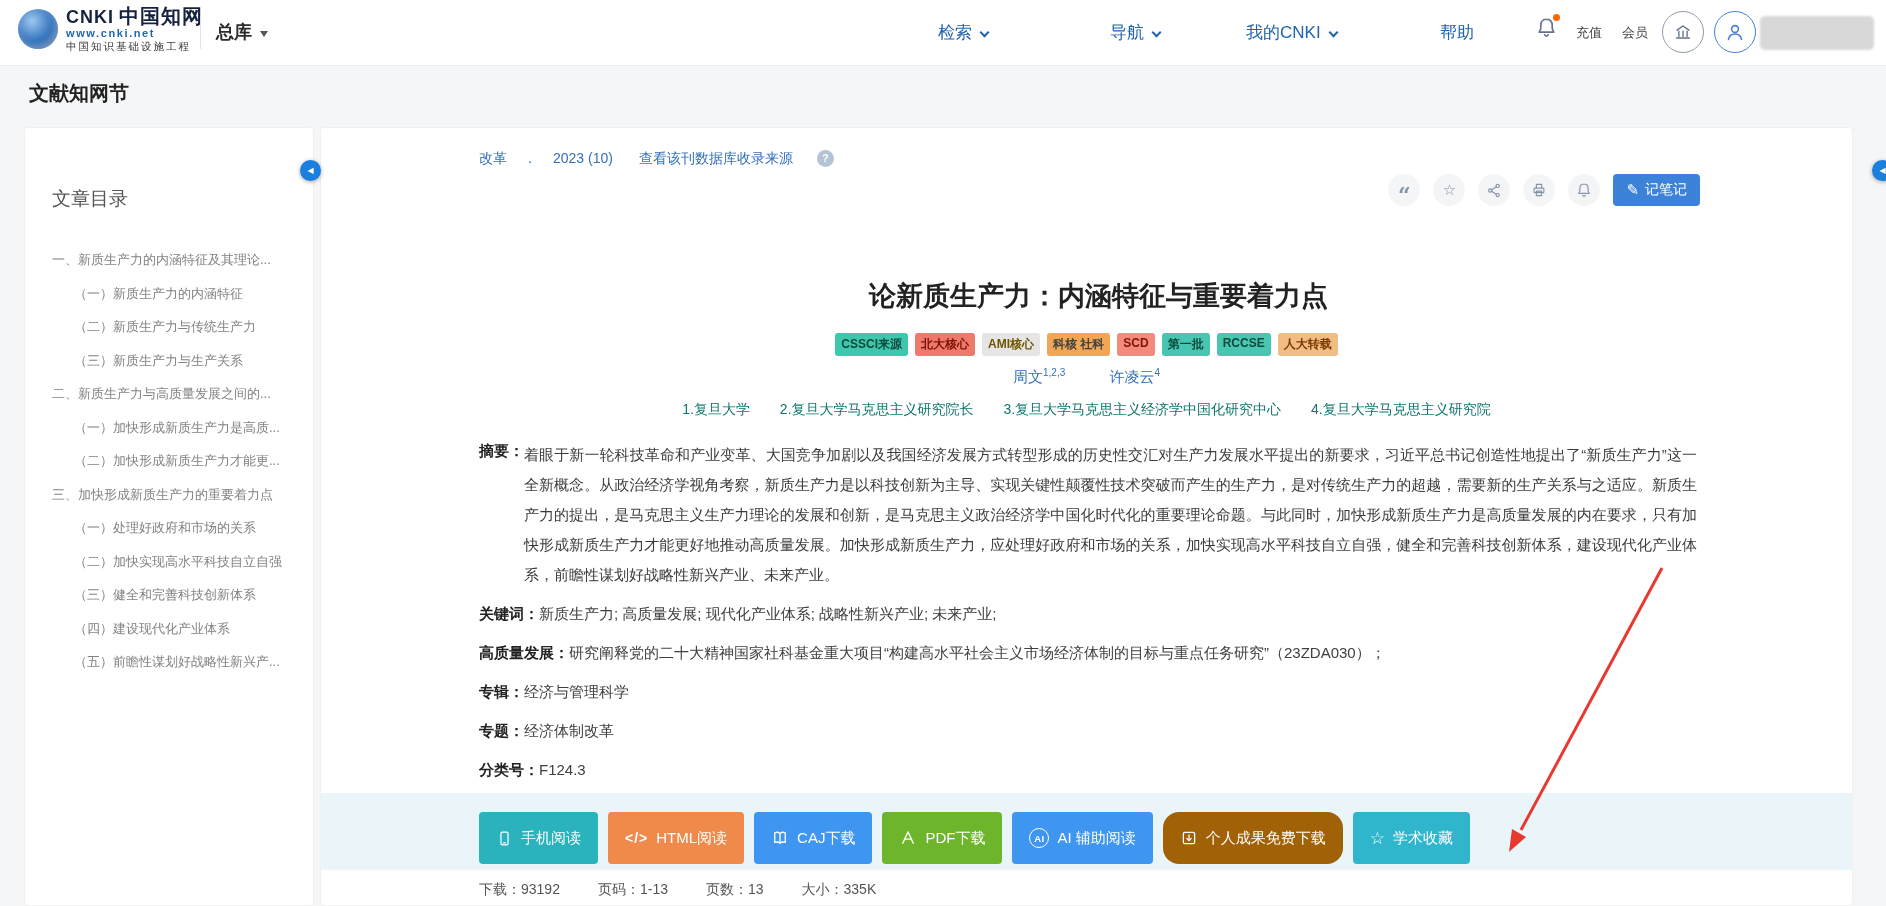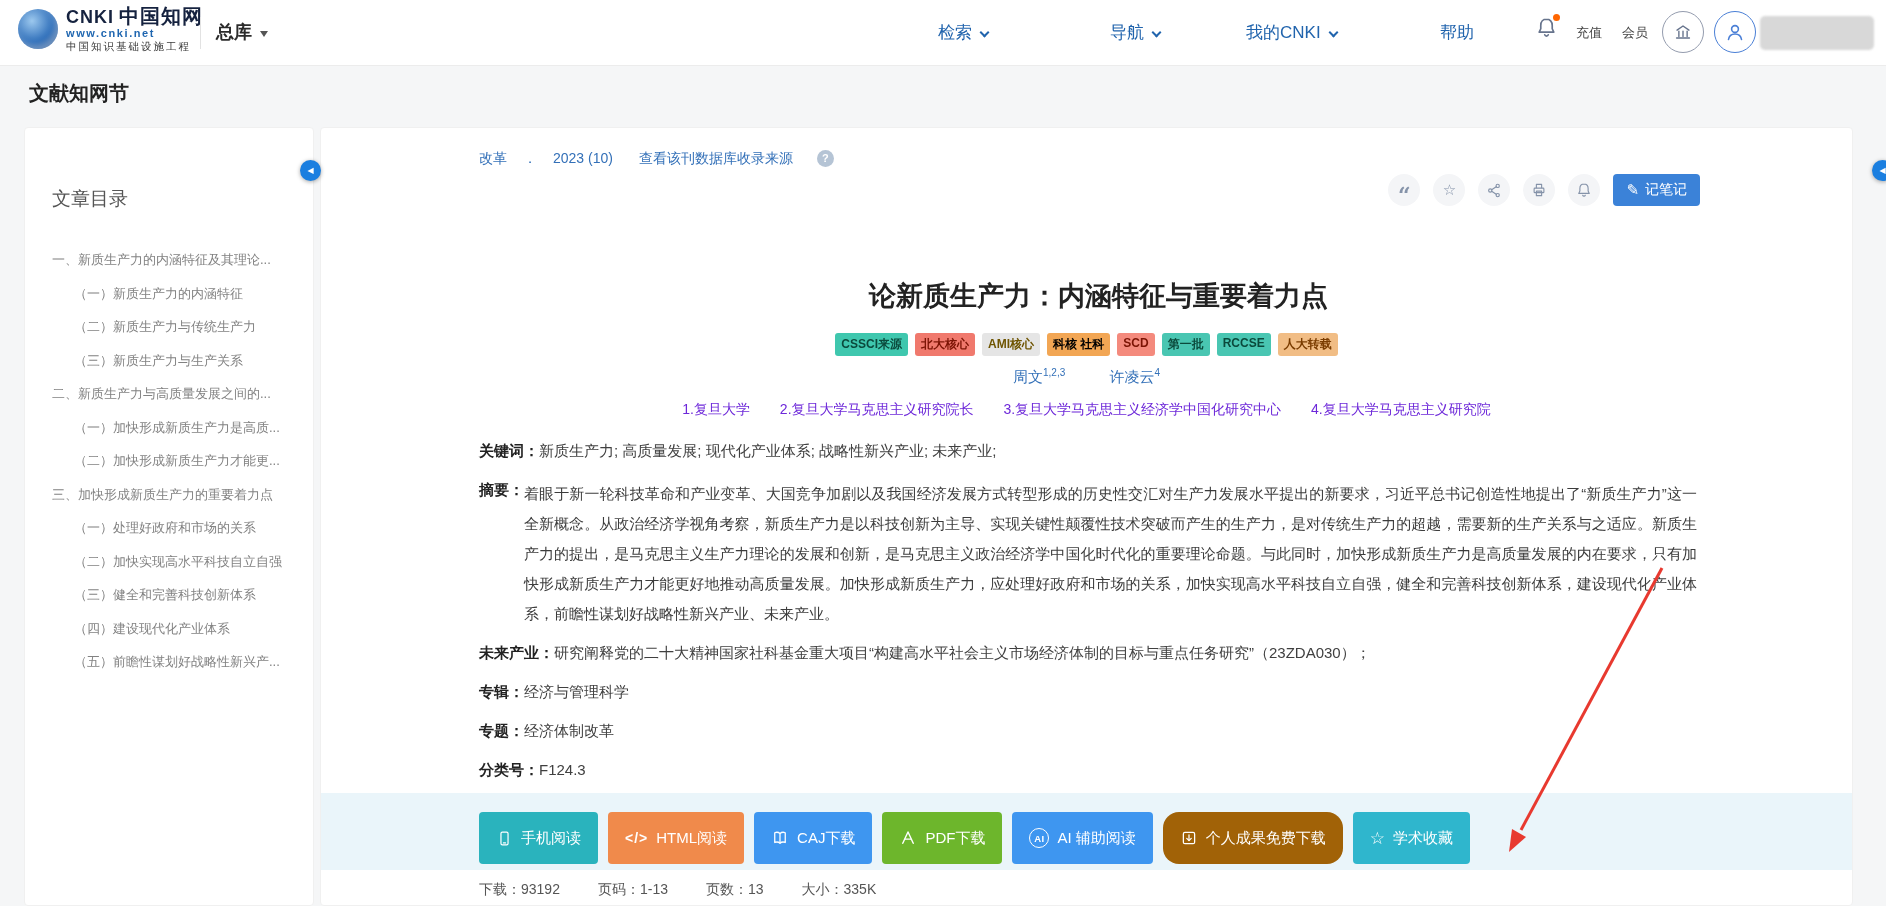--- a/index.html
+++ b/index.html
@@ -56,21 +56,21 @@
   .note-btn{height:32px;background:#3b82d8;color:#fff;border:none;border-radius:4px;display:flex;align-items:center;gap:6px;
             padding:0 13px;font-size:14px;cursor:pointer;font-family:inherit}
   .note-pen{font-size:15px}
 
   .title{position:absolute;left:0;top:138px;width:100%;margin:12px;text-align:center;font-size:27px;font-weight:bold;color:#222}
   .badges{position:absolute;left:0;top:205px;width:100%;display:flex;justify-content:center;gap:7px}
   .badge{font-size:12px;font-weight:bold;padding:3px 6px;border-radius:3px;cursor:pointer;white-space:nowrap}
   .authors{position:absolute;left:0;top:239px;width:100%;text-align:center;font-size:15px;color:#3370b8}
   .author{margin:0 20px;cursor:pointer}
   .author sup{font-size:10px}
-  .affils{position:absolute;left:0;top:273px;width:100%;text-align:center;font-size:14px;color:#6d28d9}
+  .affils{position:absolute;left:0;top:273px;width:100%;text-align:center;font-size:14px;color:#0f766e}
   .affil{margin:0 13px;cursor:pointer}
 
   .fields{position:absolute;left:158px;top:312px;width:1218px}
   .field{display:flex;margin-bottom:17px;font-size:15px;line-height:22px}
   .field-label{font-weight:bold;color:#222;white-space:nowrap}
   .field-value{color:#404040;flex:1}
   .field.abstract{margin-bottom:13px}
   .field.abstract .field-value{line-height:30px;text-align:justify;color:#3c3c3c}
 
   .action-band{position:absolute;left:0;top:665px;width:100%;height:77px;background:#eaf5fa}
@@ -200,50 +200,50 @@
       <span>记笔记</span>
     </button>
   </div>
 
   <h1 class="title">论新质生产力：内涵特征与重要着力点</h1>
 
   <div class="badges">
     <span class="badge" style="background-color: rgb(63, 199, 174); color: rgb(11, 74, 60);">CSSCI来源</span>
     <span class="badge" style="background-color: rgb(240, 121, 109); color: rgb(124, 20, 5);">北大核心</span>
     <span class="badge" style="background-color: #e5e5e5; color: rgb(110, 84, 0);">AMI核心</span>
-    <span class="badge" style="background-color: rgb(242, 166, 84); color: #000000;">科核 社科</span>
+    <span class="badge" style="background-color: rgb(242, 166, 84); color: #404040;">科核 社科</span>
     <span class="badge" style="background-color: rgb(244, 138, 125); color: rgb(124, 20, 5);">SCD</span>
     <span class="badge" style="background-color: rgb(73, 198, 178); color: rgb(11, 74, 60);">第一批</span>
     <span class="badge" style="background-color: rgb(73, 198, 178); color: rgb(11, 74, 60);">RCCSE</span>
     <span class="badge" style="background-color: rgb(241, 189, 133); color: rgb(122, 60, 0);">人大转载</span>
   </div>
 
   <div class="authors">
     <span class="author"><span>周文</span><sup>1,2,3</sup></span>
     <span class="author"><span>许凌云</span><sup>4</sup></span>
   </div>
 
   <div class="affils">
     <span class="affil">1.复旦大学</span>
     <span class="affil">2.复旦大学马克思主义研究院长</span>
     <span class="affil">3.复旦大学马克思主义经济学中国化研究中心</span>
     <span class="affil">4.复旦大学马克思主义研究院</span>
   </div>
 
   <div class="fields">
-    <div class="field">
-      <span class="field-label">关键词：</span>
-      <span class="field-value">新质生产力; 高质量发展; 现代化产业体系; 战略性新兴产业; 未来产业;</span>
-    </div>
     <div class="field abstract">
       <span class="field-label">摘要：</span>
       <span class="field-value">着眼于新一轮科技革命和产业变革、大国竞争加剧以及我国经济发展方式转型形成的历史性交汇对生产力发展水平提出的新要求，习近平总书记创造性地提出了“新质生产力”这一全新概念。从政治经济学视角考察，新质生产力是以科技创新为主导、实现关键性颠覆性技术突破而产生的生产力，是对传统生产力的超越，需要新的生产关系与之适应。新质生产力的提出，是马克思主义生产力理论的发展和创新，是马克思主义政治经济学中国化时代化的重要理论命题。与此同时，加快形成新质生产力是高质量发展的内在要求，只有加快形成新质生产力才能更好地推动高质量发展。加快形成新质生产力，应处理好政府和市场的关系，加快实现高水平科技自立自强，健全和完善科技创新体系，建设现代化产业体系，前瞻性谋划好战略性新兴产业、未来产业。</span>
     </div>
     <div class="field">
-      <span class="field-label">未来产业：</span>
+      <span class="field-label">关键词：</span>
+      <span class="field-value">新质生产力; 高质量发展; 现代化产业体系; 战略性新兴产业; 未来产业;</span>
+    </div>
+    <div class="field">
+      <span class="field-label">高质量发展：</span>
       <span class="field-value">研究阐释党的二十大精神国家社科基金重大项目“构建高水平社会主义市场经济体制的目标与重点任务研究”（23ZDA030）；</span>
     </div>
     <div class="field">
       <span class="field-label">专辑：</span>
       <span class="field-value">经济与管理科学</span>
     </div>
     <div class="field">
       <span class="field-label">专题：</span>
       <span class="field-value">经济体制改革</span>
     </div>

